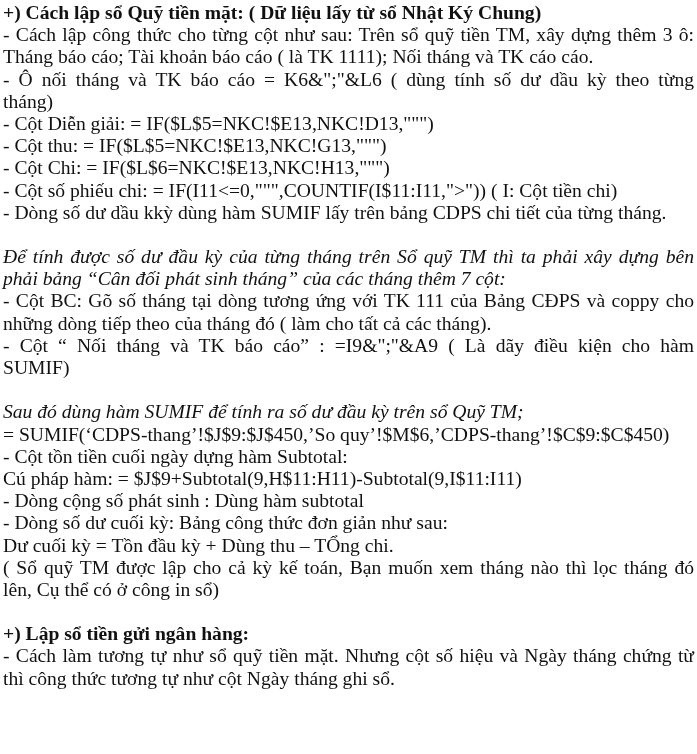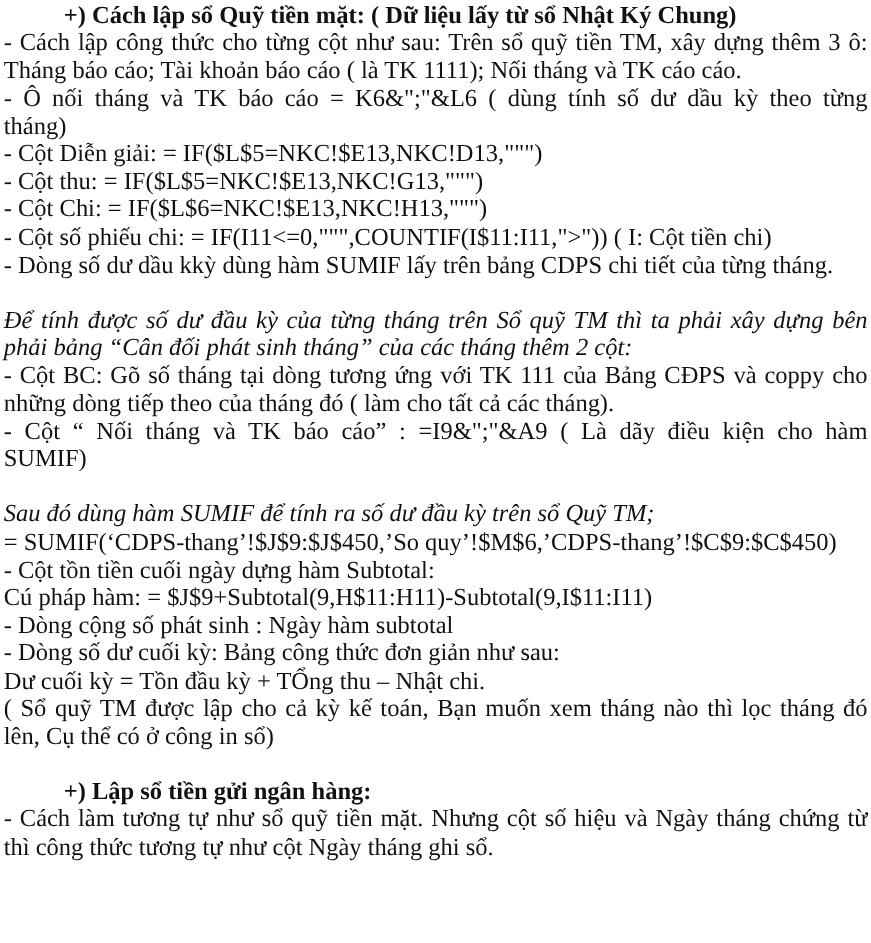--- a/index.html
+++ b/index.html
@@ -9,21 +9,21 @@
     color: #111111;
   }
   .doc { padding: 2px 3px 0 3px; box-sizing: border-box; width: 697px; }
   .line {
     font-size: 19.6px; line-height: 22.2px; height: 22.2px;
     white-space: nowrap; overflow: visible;
   }
   .just {
     text-align: justify; text-align-last: justify; white-space: normal;
   }
-  .bold { font-weight: bold; margin-left: 48px; }
+  .bold { font-weight: bold; }
   .italic { font-style: italic; }
   .blank { height: 22.2px; }
 </style>
 </head>
 <body>
 
 <div class="doc">
 
   <div class="line bold">+) Cách lập sổ Quỹ tiền mặt: ( Dữ liệu lấy từ sổ Nhật Ký Chung)</div>
   <div class="line just">- Cách lập công thức cho từng cột như sau: Trên sổ quỹ tiền TM, xây dựng thêm 3 ô:</div>
@@ -32,35 +32,35 @@
   <div class="line">tháng)</div>
   <div class="line">- Cột Diễn giải: = IF($L$5=NKC!$E13,NKC!D13,""")</div>
   <div class="line">- Cột thu:   = IF($L$5=NKC!$E13,NKC!G13,""")</div>
   <div class="line">- Cột Chi:  = IF($L$6=NKC!$E13,NKC!H13,""")</div>
   <div class="line">- Cột số phiếu chi:  = IF(I11&lt;=0,""",COUNTIF(I$11:I11,"&gt;"))   ( I: Cột tiền chi)</div>
   <div class="line">- Dòng số dư dầu kkỳ dùng hàm SUMIF lấy trên bảng CDPS chi tiết của từng tháng.</div>
 
   <div class="blank"></div>
 
   <div class="line italic just">Để tính được số dư đầu kỳ của từng tháng trên Sổ quỹ TM thì ta phải xây dựng bên</div>
-  <div class="line italic">phải bảng “Cân đối phát sinh tháng” của các tháng thêm 2 cột:</div>
+  <div class="line italic">phải bảng “Cân đối phát sinh tháng” của các tháng thêm 7 cột:</div>
   <div class="line just">- Cột BC: Gõ số tháng tại dòng tương ứng với TK 111 của Bảng CĐPS và coppy cho</div>
   <div class="line">những dòng tiếp theo của tháng đó ( làm cho tất cả các tháng).</div>
   <div class="line just">- Cột “ Nối tháng và TK báo cáo” : =I9&amp;";"&amp;A9 ( Là dãy điều kiện cho hàm</div>
   <div class="line">SUMIF)</div>
 
   <div class="blank"></div>
 
   <div class="line italic">Sau đó dùng hàm SUMIF để tính ra số dư đầu kỳ trên sổ Quỹ TM;</div>
   <div class="line">= SUMIF(‘CDPS-thang’!$J$9:$J$450,’So quy’!$M$6,’CDPS-thang’!$C$9:$C$450)</div>
   <div class="line">- Cột tồn tiền cuối ngày dựng hàm Subtotal:</div>
   <div class="line">Cú pháp hàm: = $J$9+Subtotal(9,H$11:H11)-Subtotal(9,I$11:I11)</div>
-  <div class="line">- Dòng cộng số phát sinh : Ngày hàm subtotal</div>
+  <div class="line">- Dòng cộng số phát sinh : Dùng hàm subtotal</div>
   <div class="line">- Dòng số dư cuối kỳ: Bảng công thức đơn giản như sau:</div>
-  <div class="line">Dư cuối kỳ = Tồn đầu kỳ + TỔng thu – Nhật chi.</div>
+  <div class="line">Dư cuối kỳ = Tồn đầu kỳ + Dùng thu – TỔng chi.</div>
   <div class="line just">( Sổ quỹ TM được lập cho cả kỳ kế toán, Bạn muốn xem tháng nào thì lọc tháng đó</div>
   <div class="line">lên, Cụ thể có ở công in sổ)</div>
 
   <div class="blank"></div>
 
   <div class="line bold">+) Lập sổ tiền gửi ngân hàng:</div>
   <div class="line just">- Cách làm tương tự như sổ quỹ tiền mặt. Nhưng cột số hiệu và Ngày tháng chứng từ</div>
   <div class="line">thì công thức tương tự như cột Ngày tháng ghi sổ.</div>
 
 </div>

